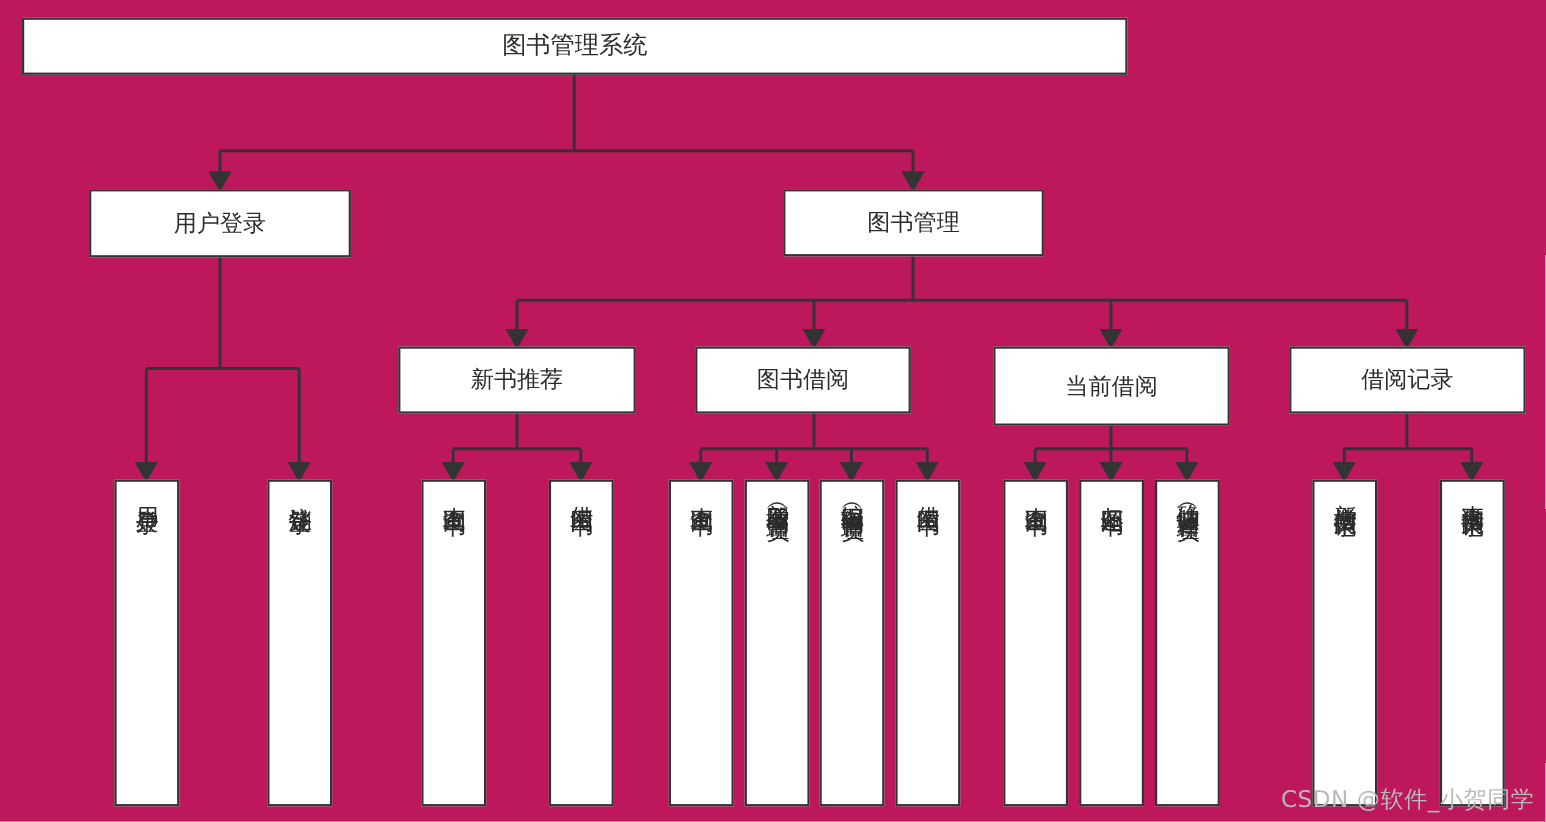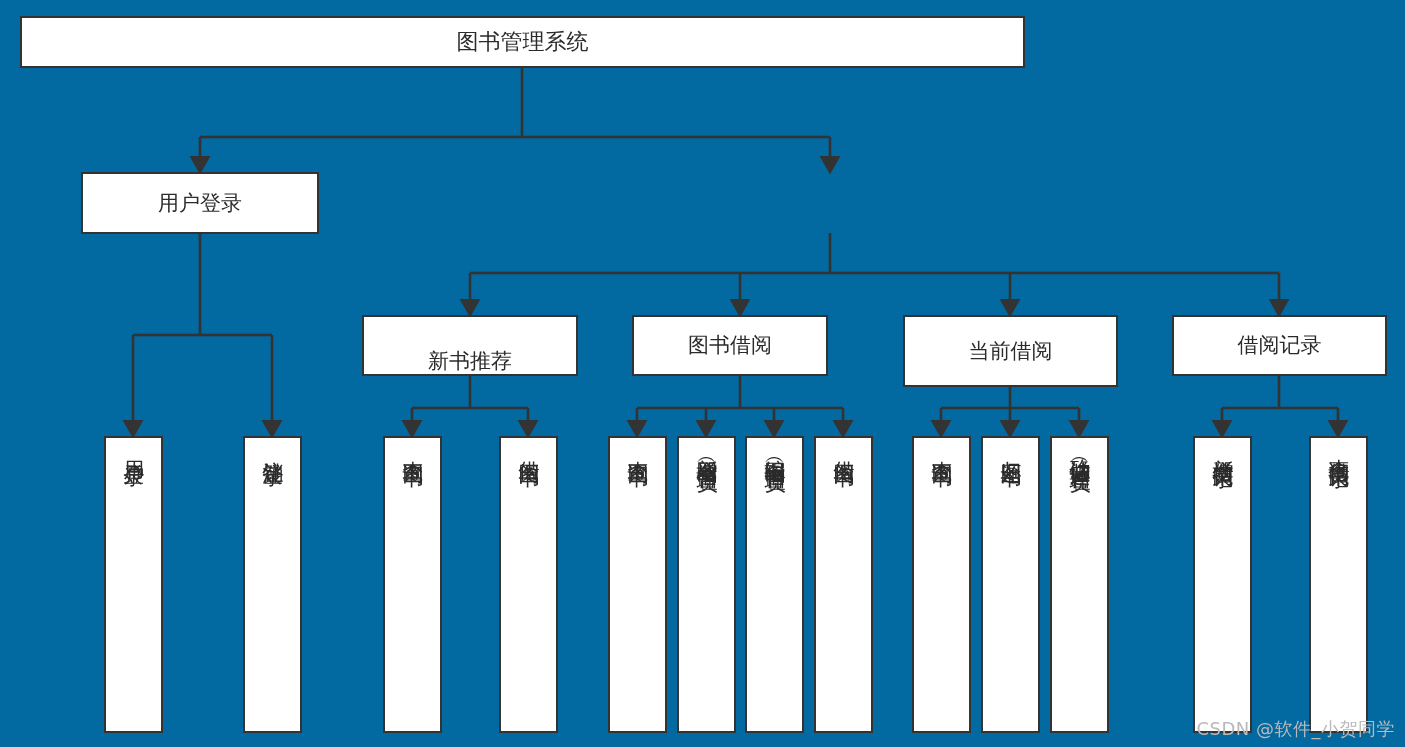--- a/index.html
+++ b/index.html
@@ -7,21 +7,21 @@
     padding: 0;
     background: #ffffff;
   }
   body {
     font-family: "DejaVu Sans", "Liberation Sans", sans-serif;
   }
   #canvas {
     position: relative;
     width: 1405px;
     height: 747px;
-    background: #0369a1;
+    background: #be185d;
     overflow: hidden;
   }
   svg.edges {
     position: absolute;
     left: 0;
     top: 0;
     width: 1405px;
     height: 747px;
     pointer-events: none;
   }
@@ -61,21 +61,21 @@
     letter-spacing: 2px;
     line-height: 1.0;
   }
   .node.vert.tall-text {
     padding-top: 4px;
   }
   .watermark {
     position: absolute;
     right: 10px;
     bottom: 6px;
-    font-size: 18px;
+    font-size: 21px;
     color: #b9b9b9;
     letter-spacing: 0.5px;
     white-space: nowrap;
   }
 </style>
 </head>
 <body>
 
 <div id="canvas">
 
@@ -129,22 +129,25 @@
     </g>
   </svg>
 
   <div class="node horiz root" style="left:20px; top:16px; width:1005px; height:52px;">
     <span class="label">图书管理系统</span>
   </div>
 
   <div class="node horiz" style="left:81px; top:172px; width:238px; height:62px;">
     <span class="label">用户登录</span>
   </div>
-
-  <div class="node horiz" style="left:362px; top:315px; width:216px; height:61px;align-items:flex-end;">
+  <div class="node horiz" style="left:712px; top:172px; width:237px; height:61px;">
+    <span class="label">图书管理</span>
+  </div>
+
+  <div class="node horiz" style="left:362px; top:315px; width:216px; height:61px;">
     <span class="label">新书推荐</span>
   </div>
   <div class="node horiz" style="left:632px; top:315px; width:196px; height:61px;">
     <span class="label">图书借阅</span>
   </div>
   <div class="node horiz" style="left:903px; top:315px; width:215px; height:72px;">
     <span class="label">当前借阅</span>
   </div>
   <div class="node horiz" style="left:1172px; top:315px; width:215px; height:61px;">
     <span class="label">借阅记录</span>

